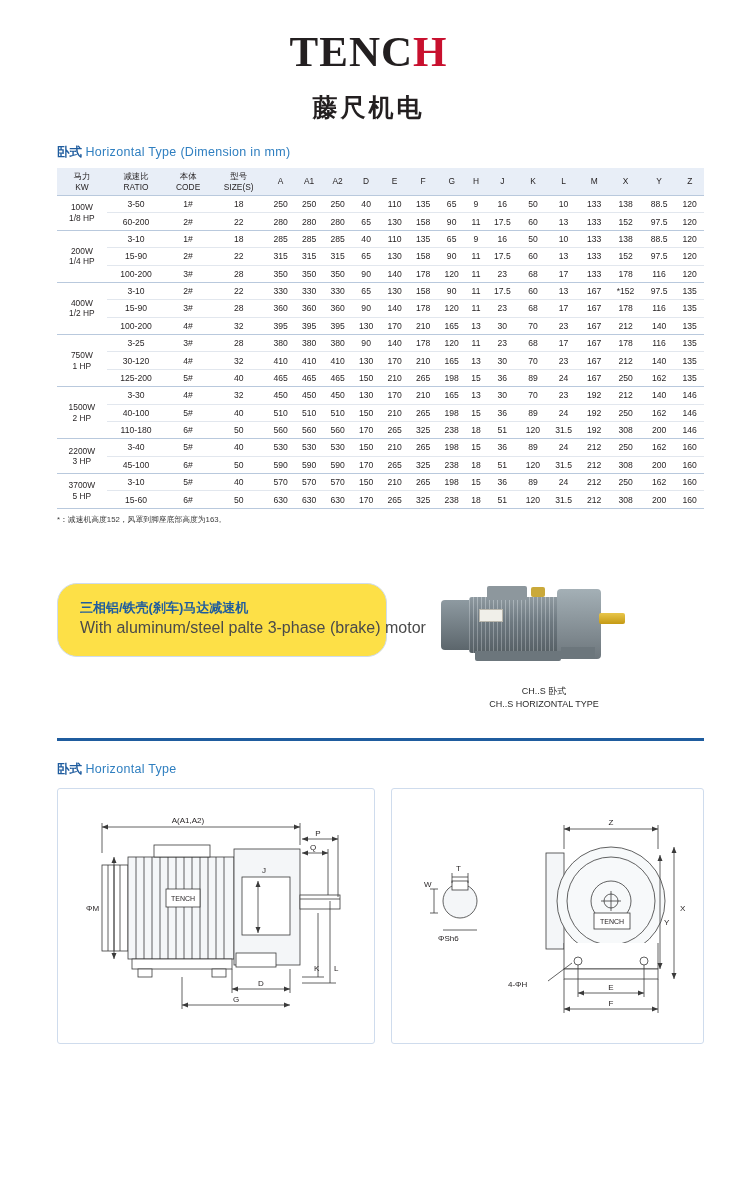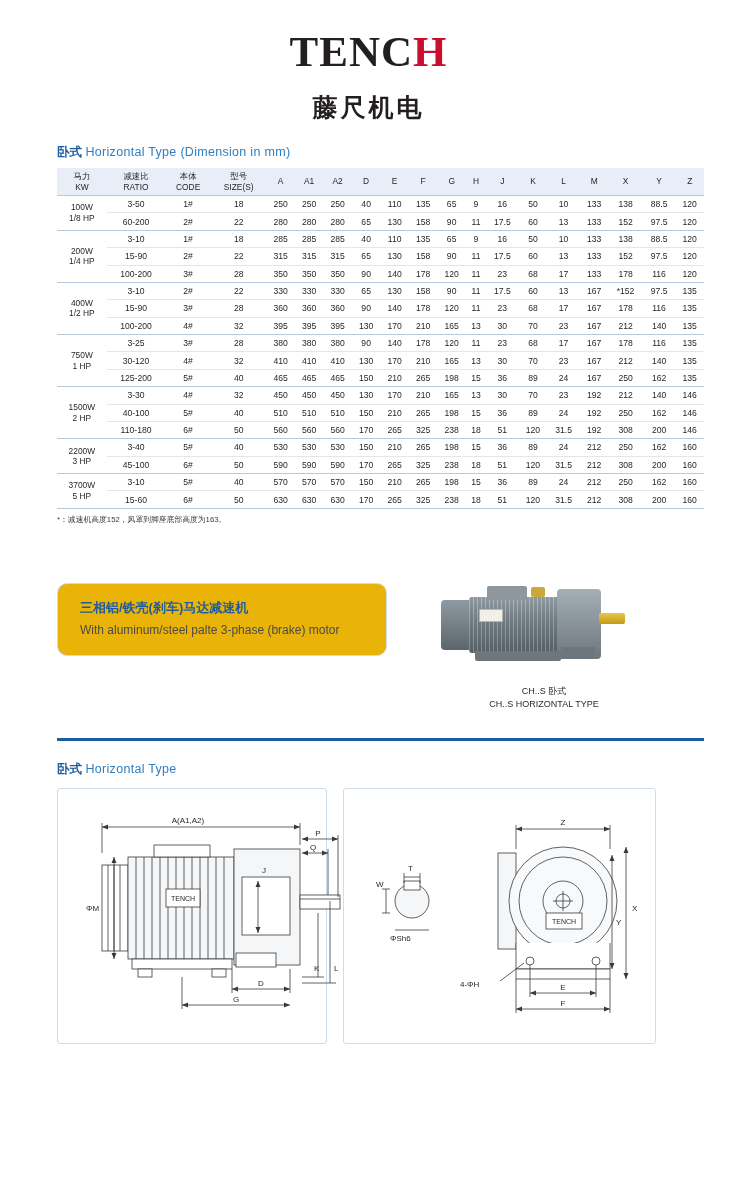--- a/index.html
+++ b/index.html
@@ -86,34 +86,33 @@
 
   
   .product {
     margin:58px 45px 0 45px;
     display:flex;
     align-items:flex-start;
   }
   .prod-box {
     width:330px;
     border:1px solid #cfdced;
-    border-radius:10px;
+    border-radius:20px;
     padding:14px 16px 16px 22px;
-    background:#eab308;
+    background:#fde047;
   }
   .prod-box .t-cn {
     font-size:13px;
     font-weight:bold;
     color:#1f5c9e;
     line-height:1.5;
   }
   .prod-box .t-en {
-    font-size:12px;
+    font-size:16px;
     color:#4a4a4a;
-    margin-top:5px;
     line-height:1.4;
     white-space:nowrap;
   }
   .prod-img { margin-left:38px; width:220px; position:relative;text-align:center; }
   .caption {
     font-size:9px;
     color:#2b2b2b;
     line-height:1.5;
     margin-top:14px;
     margin-left:18px;
@@ -171,21 +170,21 @@
   }
 
   
   .draw-row { margin:10px 45px 0 45px; display:flex; gap:16px; }
   .draw-box {
     border:1px solid #cfdced;
     border-radius:3px;
     background:#fff;
     padding:4px;
   }
-  .draw-left { width:270px; height:256px; }
+  .draw-left { width:318px; height:256px; }
   .draw-right { width:313px; height:256px; }
   svg { display:block; }
   .dt { font-family:"Liberation Sans", sans-serif; font-size:8px; fill:#231f20; }
   .dt-s { font-family:"Liberation Sans", sans-serif; font-size:7px; fill:#231f20; }
 </style>
 </head>
 <body>
 
 <div class="page">
 

